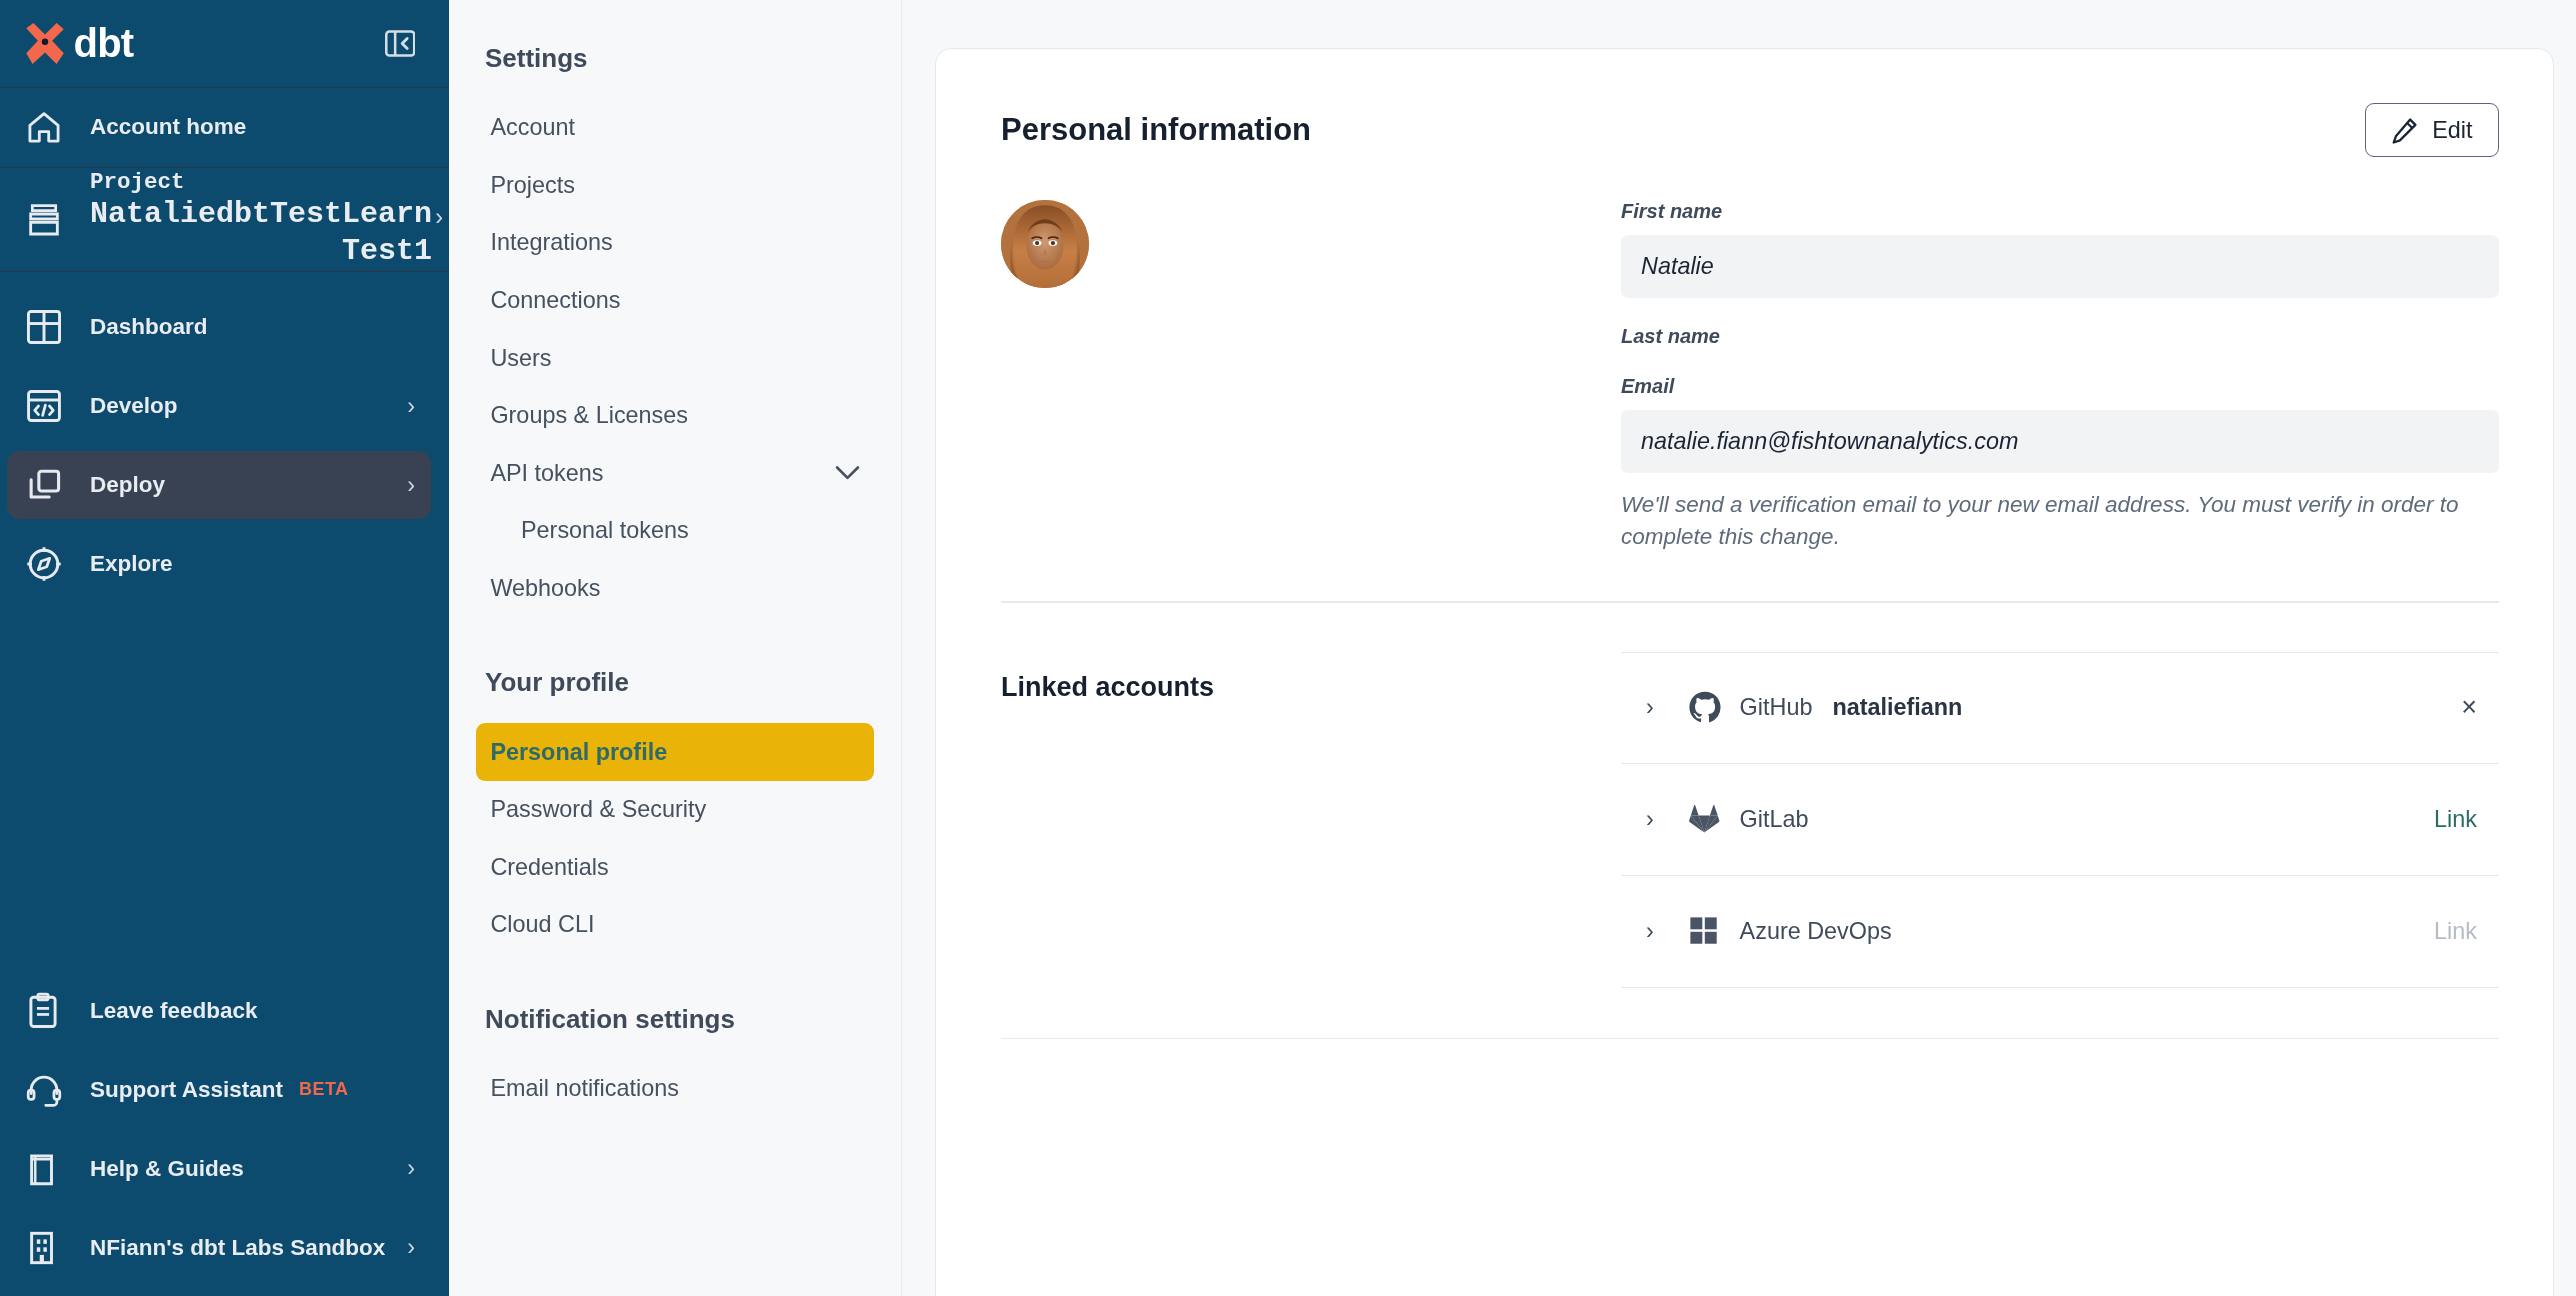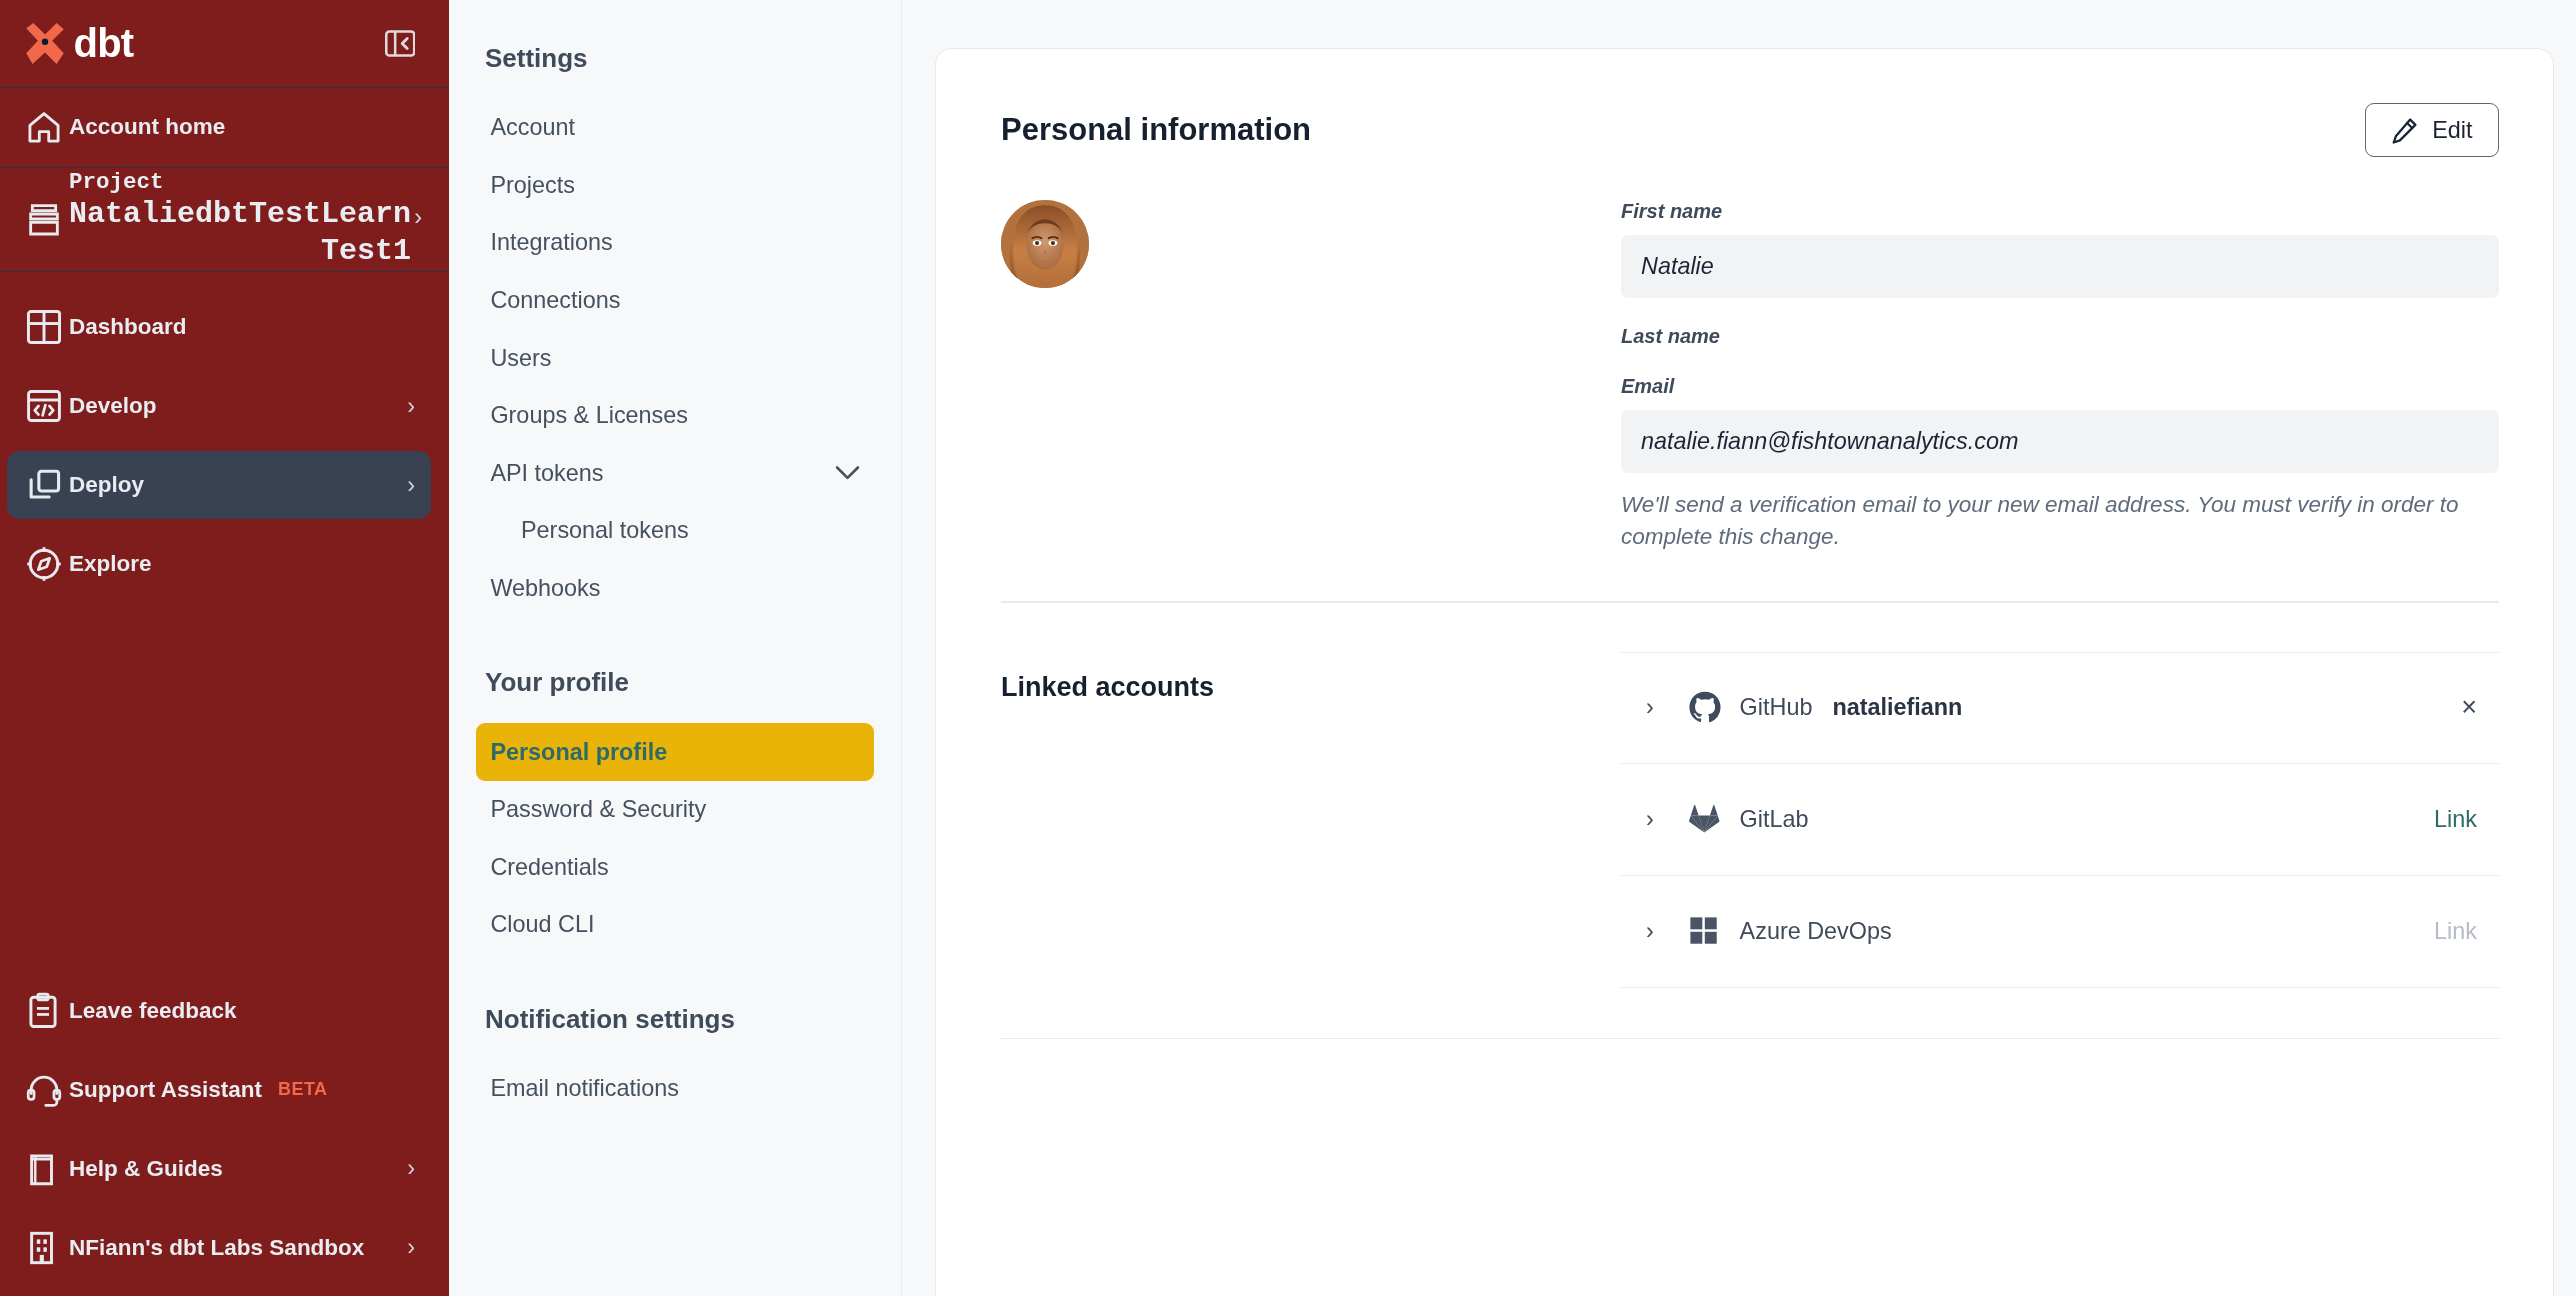--- a/index.html
+++ b/index.html
@@ -7,21 +7,21 @@
     width: 2576px; height: 1297px;
     font-family: "Liberation Sans", sans-serif;
     background: #f7f8fa;
     overflow: hidden;
   }
   .app { display: flex; width: 2576px; height: 1297px; }
 
   
   .nav {
     width: 449px; height: 1297px;
-    background: #7f1d1d;
+    background: #0c4a6e;
     color: #e7ebf0;
     flex: 0 0 449px;
     position: relative;
     display: flex; flex-direction: column;
   }
   .nav-logo {
     height: 87px;
     display: flex; align-items: center;
     padding: 0 34px 0 20px;
     justify-content: space-between;
@@ -35,21 +35,21 @@
 
   .nav-item {
     display: flex; align-items: center;
     padding: 0 34px 0 25px;
     min-height: 79px;
     cursor: pointer;
     position: relative;
   }
   .nav-item .ico { width: 41px; flex: 0 0 41px; display: flex; align-items: center; justify-content: flex-start; }
   .nav-item .lbl {
-    margin-left: 3px; font-size: 22.5px; font-weight: 700; color: #e9edf2;
+    margin-left: 24px; font-size: 22.5px; font-weight: 700; color: #e9edf2;
     line-height: 1.25; flex: 1;
   }
   .nav-item .lbl .sub { display: block; font-weight: 400; font-size: 30px; color: #e9edf2; text-align: right; }
   .nav-item .chev { font-size: 23.4px; color: #cdd5e0; font-weight: 400; }
   .nav-item.project { min-height: 101px; font-family: Liberation Mono, monospace; }
   .nav-group { padding: 16px 0 0 0; }
   .nav-item.active { }
   .nav-item.active .pill {
     position: absolute; left: 7.2px; right: 18px; top: 5.4px; bottom: 5.4px;
     background: #394253; border-radius: 12.6px; z-index: 0;

